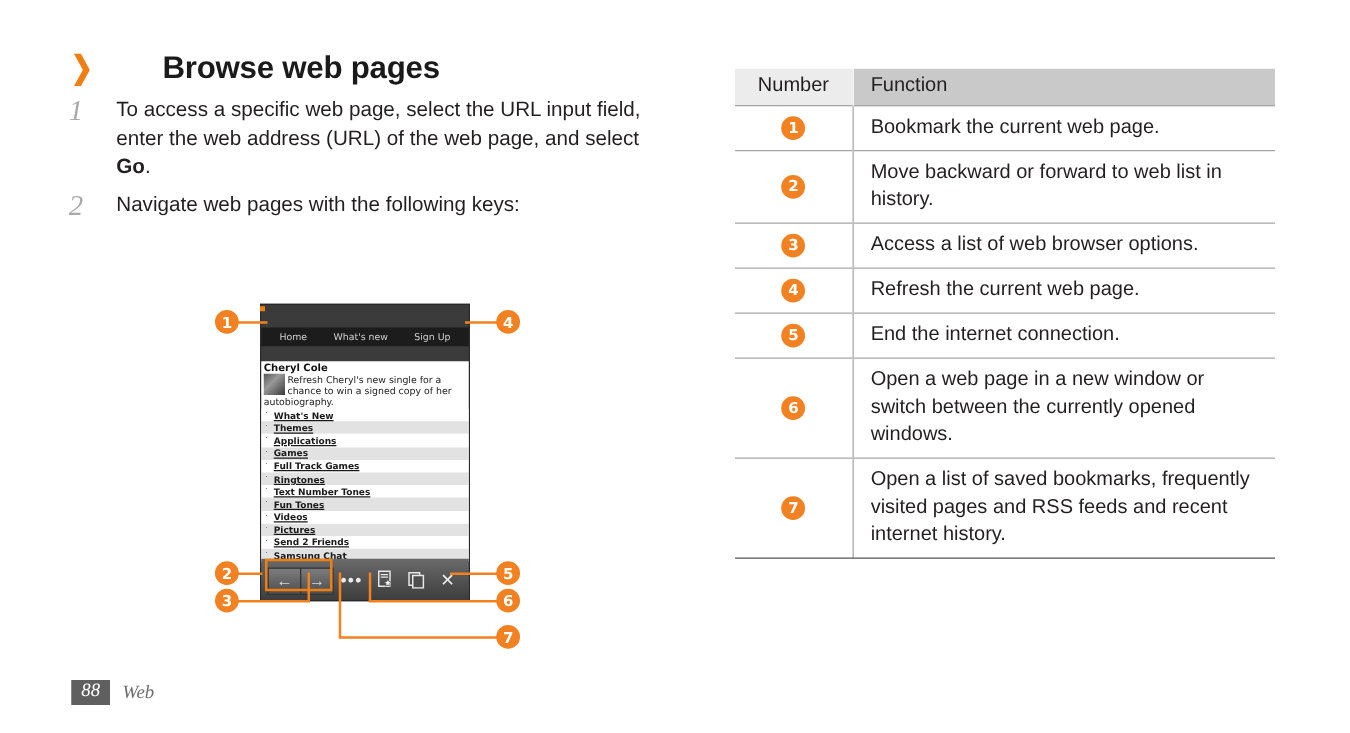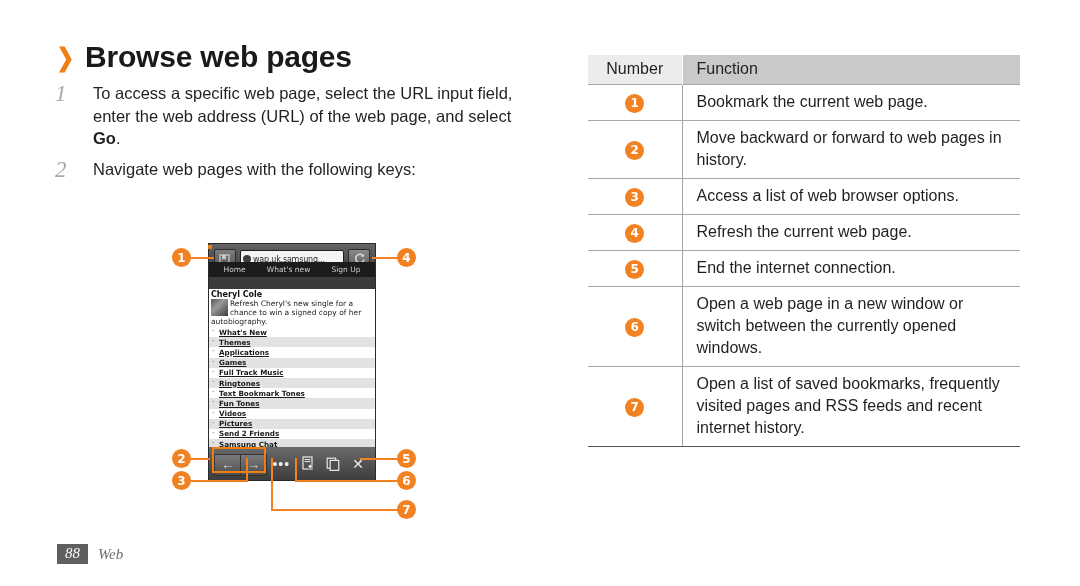--- a/index.html
+++ b/index.html
@@ -31,24 +31,25 @@
     margin: 0 0 6px 0;
   }
   #section-heading .chev {
     color: #F07F13;
     font-size: 25px;
     font-weight: bold;
     line-height: 1;
     transform: scaleX(0.85);
   }
   #section-heading .htext {
-    font-size: 30px;
+    font-size: 25px;
     font-weight: bold;
     letter-spacing: -0.2px;
     color: #1a1a1a;
+    margin-left: 45px;
   }
 
   .step {
     display: flex;
     align-items: flex-start;
     margin-top: 8px;
   }
   .step-num {
     width: 38px;
     flex: 0 0 38px;
@@ -394,38 +395,20 @@
     <div class="step-body">
       <p>Navigate web pages with the following keys:</p>
     </div>
   </div>
 </div>
 
 <div id="figure">
 
   <div id="phone">
 
-    <div id="urlbar-row">
-      <div id="bookmark-btn">
-        <svg width="12" height="11" viewBox="0 0 12 11" aria-hidden="true">
-          <rect x="1" y="1" width="9" height="9" fill="none" stroke="#d9d9d9" stroke-width="1.1"></rect>
-          <path d="M3.2 1 L3.2 6 L5 4.6 L6.8 6 L6.8 1 Z" fill="#cfcfcf"></path>
-        </svg>
-      </div>
-      <div id="url-field">
-        <span id="url-globe"></span>
-        <span id="url-text">wap.uk.samsung...</span>
-      </div>
-      <div id="refresh-btn">
-        <svg width="13" height="12" viewBox="0 0 13 12" aria-hidden="true">
-          <path d="M10.5 3.2 A4.2 4.2 0 1 0 11 6.6" fill="none" stroke="#dcdcdc" stroke-width="1.5"></path>
-          <path d="M11.6 1.2 L10.3 4.1 L7.6 3.2 Z" fill="#dcdcdc"></path>
-        </svg>
-      </div>
-    </div>
 
     <div id="site-nav">
       <span>Home</span>
       <span>What's new</span>
       <span>Sign Up</span>
     </div>
 
     <div id="page-content">
       <div id="article-title">Cheryl Cole</div>
       <div id="article-body">
@@ -444,29 +427,29 @@
           <div class="link-row">
             <span class="link-bullet">·</span>
             <span class="link-label">Applications</span>
           </div>
           <div class="link-row">
             <span class="link-bullet">·</span>
             <span class="link-label">Games</span>
           </div>
           <div class="link-row">
             <span class="link-bullet">·</span>
-            <span class="link-label">Full Track Music</span>
+            <span class="link-label">Full Track Games</span>
           </div>
           <div class="link-row">
             <span class="link-bullet">·</span>
             <span class="link-label">Ringtones</span>
           </div>
           <div class="link-row">
             <span class="link-bullet">·</span>
-            <span class="link-label">Text Bookmark Tones</span>
+            <span class="link-label">Text Number Tones</span>
           </div>
           <div class="link-row">
             <span class="link-bullet">·</span>
             <span class="link-label">Fun Tones</span>
           </div>
           <div class="link-row">
             <span class="link-bullet">·</span>
             <span class="link-label">Videos</span>
           </div>
           <div class="link-row">
@@ -566,21 +549,21 @@
       <th class="th-fn">Function</th>
     </tr>
   </thead>
   <tbody id="function-table-body">
       <tr>
         <td class="td-num"><span class="badge">1</span></td>
         <td class="td-fn">Bookmark the current web page.</td>
       </tr>
       <tr>
         <td class="td-num"><span class="badge">2</span></td>
-        <td class="td-fn">Move backward or forward to web pages in history.</td>
+        <td class="td-fn">Move backward or forward to web list in history.</td>
       </tr>
       <tr>
         <td class="td-num"><span class="badge">3</span></td>
         <td class="td-fn">Access a list of web browser options.</td>
       </tr>
       <tr>
         <td class="td-num"><span class="badge">4</span></td>
         <td class="td-fn">Refresh the current web page.</td>
       </tr>
       <tr>

